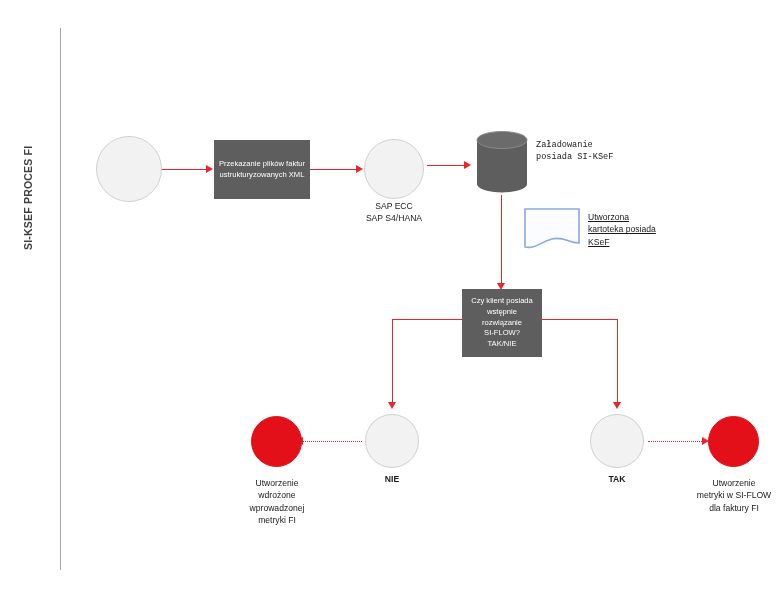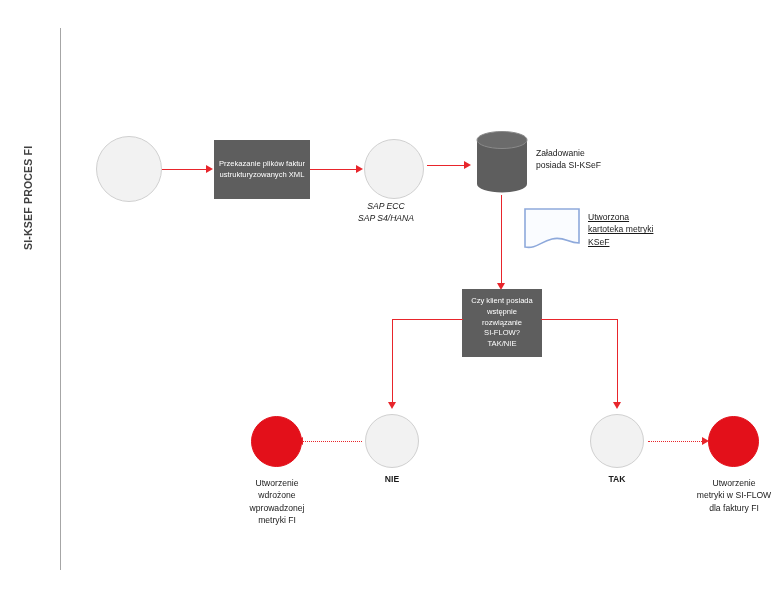--- a/index.html
+++ b/index.html
@@ -122,50 +122,50 @@
 <div class="arrowhead right" style="left:206px; top:165px;"></div>
 
 <div class="node procbox" style="left:214px; top:140px; width:96px; height:59px;">
   <span>Przekazanie plików faktur ustrukturyzowanych XML</span>
 </div>
 
 <div class="conn h" style="left:310px; top:168.5px; width:48px;"></div>
 <div class="arrowhead right" style="left:356px; top:165px;"></div>
 
 <div class="node circle" style="left:364px; top:139px; width:60px; height:60px;"></div>
-<div class="caption" style="left:336px; top:200px; width:100px;font-style:italic;">
+<div class="caption" style="left:344px; top:200px; width:100px;">
   <div>SAP ECC</div>
   <div>SAP S4/HANA</div>
 </div>
 
 <div class="conn h" style="left:427px; top:164.5px; width:40px;"></div>
 <div class="arrowhead right" style="left:464px; top:161px;"></div>
 
 <div class="cylinder" style="left:476px; top:131px; width:52px; height:62px;">
   <svg width="52" height="62" viewBox="0 0 52 62" aria-hidden="true">
     <path d="M1,9 L1,53 A25,8.5 0 0 0 51,53 L51,9 Z" fill="#5E5E5E"></path>
     <ellipse cx="26" cy="9" rx="25" ry="8.5" fill="#6B6B6B" stroke="#8A8A8A" stroke-width="1"></ellipse>
   </svg>
 </div>
-<div class="caption left-align" style="left:536px; top:147px; width:110px;">
+<div class="caption left-align" style="left:536px; top:139px; width:110px;font-family:Liberation Mono, monospace;">
   <div>Załadowanie</div>
   <div>posiada SI-KSeF</div>
 </div>
 
 <div class="conn v" style="left:501px; top:195px; height:90px;"></div>
 <div class="arrowhead down" style="left:497px; top:283px;"></div>
 
 <div class="node" style="left:524px; top:208px; width:56px; height:44px;">
   <svg width="56" height="44" viewBox="0 0 56 44" aria-hidden="true">
     <path d="M1,1 L55,1 L55,35 C44,35 40,28 28,31 C16,34 12,41 1,39 Z" fill="#FAFCFF" stroke="#8EA9DB" stroke-width="1.6"></path>
   </svg>
 </div>
 <div class="caption left-align" style="left:588px; top:211px; width:120px;text-decoration:underline;">
   <div>Utworzona</div>
-  <div>kartoteka metryki</div>
+  <div>kartoteka posiada</div>
   <div>KSeF</div>
 </div>
 
 <div class="node procbox" style="left:462px; top:289px; width:80px; height:68px; flex-direction:column;">
   <div>Czy klient posiada</div>
   <div>wstępnie</div>
   <div>rozwiązanie</div>
   <div>SI-FLOW?</div>
   <div>TAK/NIE</div>
 </div>

